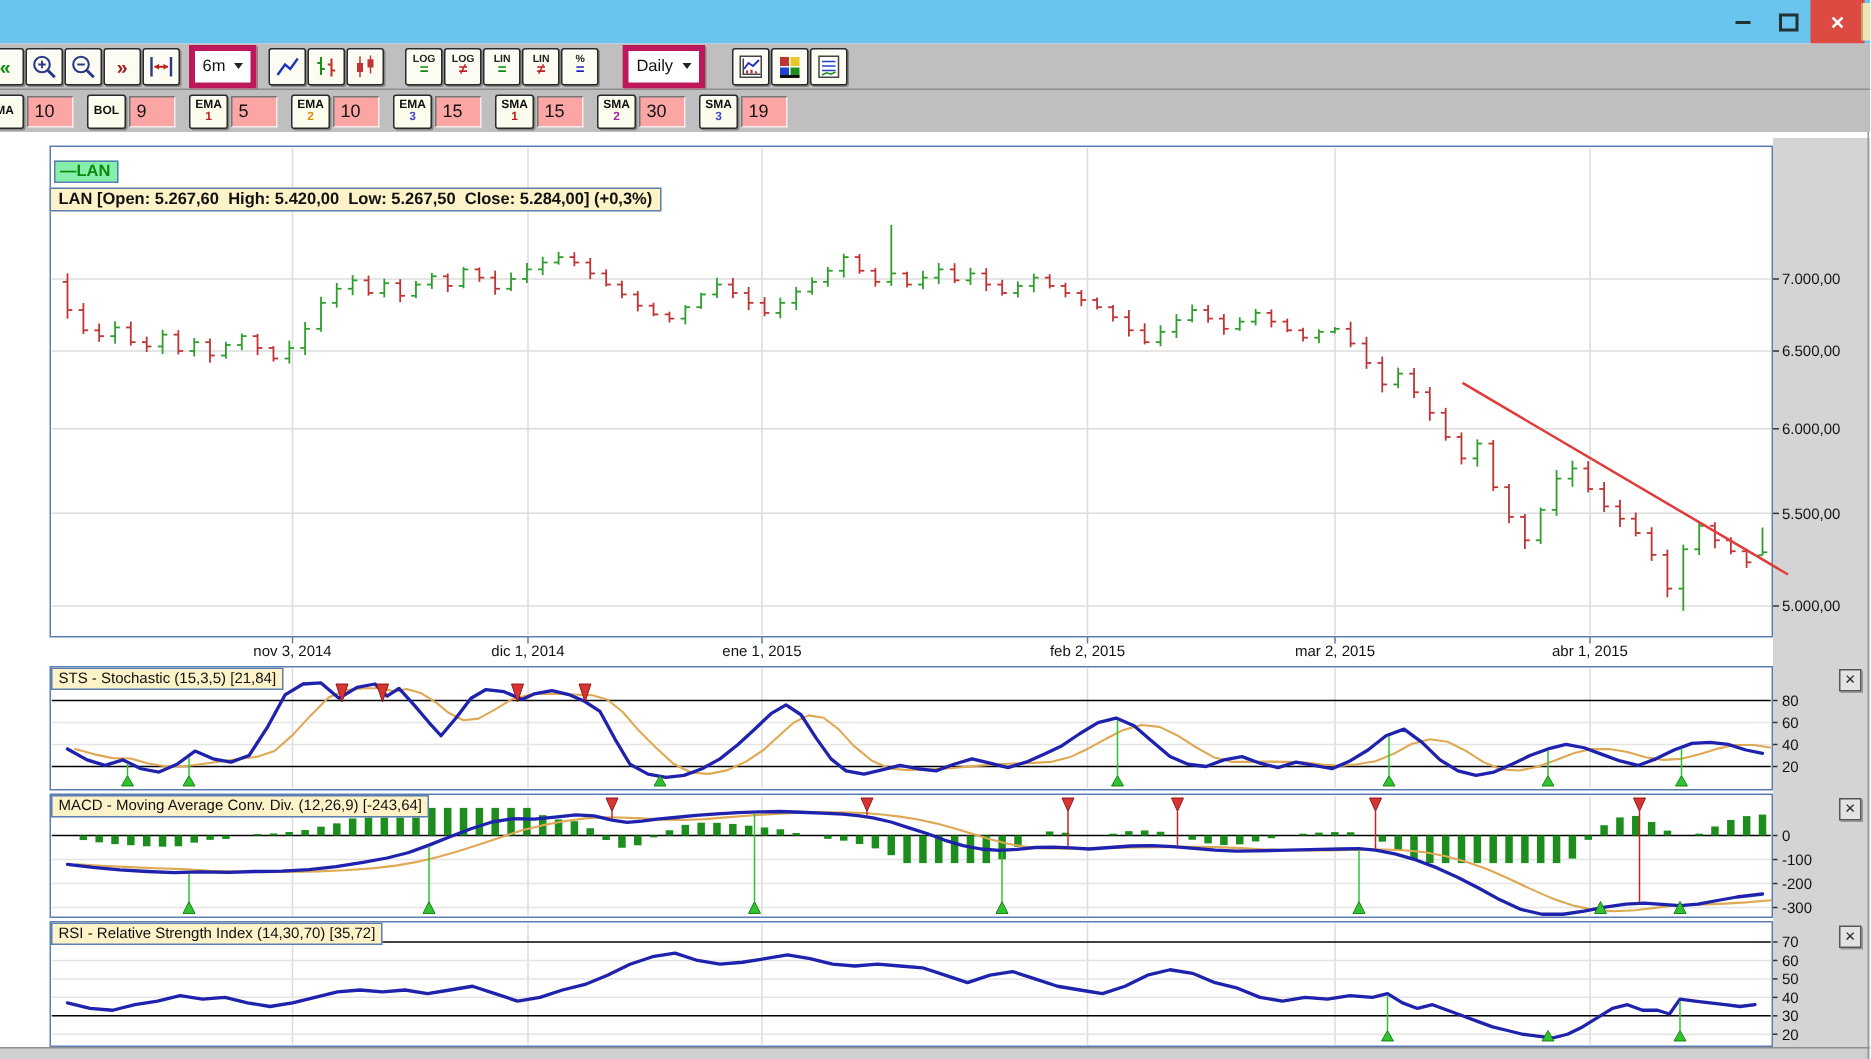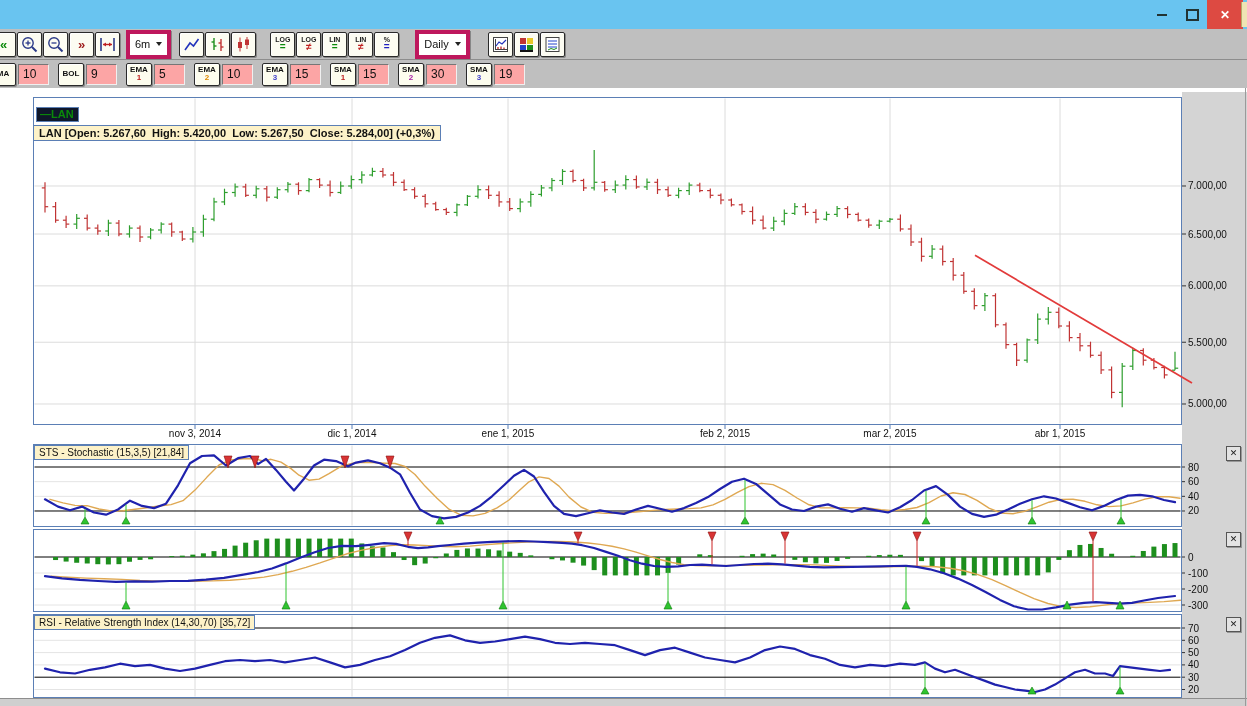--- a/index.html
+++ b/index.html
@@ -43,21 +43,21 @@
            box-shadow:inset 1px 1px 0 #ffffff,1px 1px 0 #878787;padding:0 2px;}
   .ind-label{font-size:8px;font-weight:bold;color:#111;}
   .ind-sub{font-size:8px;font-weight:bold;min-height:0;}
   .ind-val{width:25px;height:19px;background:#fca5a5;border:1px solid;border-color:#767676 #f0f0f0 #f0f0f0 #767676;
            display:flex;align-items:center;padding-left:4px;font-size:12px;color:#111;margin-left:2px;}
   
   .chart-region{position:absolute;left:0;top:88px;width:1247px;height:618px;}
   .chart-region svg{position:absolute;left:0;top:0;}
   .chip{position:absolute;border:1px solid #5b7fb5;background:#fdf2c8;font-size:10px;color:#111;
         padding:1px 4px;white-space:pre;z-index:5;}
-  .legend-chip{background:#0f172a;color:#0a8a0a;font-weight:bold;font-size:11px;padding:0 4px 1px 3px;}
+  .legend-chip{background:#86efac;color:#0a8a0a;font-weight:bold;font-size:11px;padding:0 4px 1px 3px;}
   .infobar{font-size:11px;padding:1px 5px;}
   .pclose{position:absolute;width:13px;height:13px;background:#e3e3e3;border:1px solid #555;
           box-shadow:1px 1px 0 #979797;font-size:9px;line-height:12px;text-align:center;color:#222;z-index:5;}
   svg text{font-family:"Liberation Sans",sans-serif;font-size:10px;fill:#111;}
 </style>
 </head>
 <body>
 
 <div class="window">
 
@@ -841,19 +841,20 @@
           <line x1="1171.8" y1="370.2" x2="1175" y2="370.2" stroke="#2e9e2e" stroke-width="1.2"></line>
           <line x1="1175" y1="368.2" x2="1178.2" y2="368.2" stroke="#2e9e2e" stroke-width="1.2"></line>
         </g>
         <line x1="975" y1="255.3" x2="1192" y2="383.0" stroke="#e23b3b" stroke-width="1.7"></line>
       </svg>
 
     <div class="chip legend-chip" style="left:36px;top:19px;"><span>—</span><span>LAN</span></div>
     <div class="chip infobar" style="left:33px;top:37px;font-weight:bold;">LAN [Open: 5.267,60  High: 5.420,00  Low: 5.267,50  Close: 5.284,00] (+0,3%)</div>
 
     <div class="chip" style="left:34px;top:357px;">STS - Stochastic (15,3,5) [21,84]</div>
+    <div class="chip" style="left:34px;top:442px;">MACD - Moving Average Conv. Div. (12,26,9) [-243,64]</div>
     <div class="chip" style="left:34px;top:527px;">RSI - Relative Strength Index (14,30,70) [35,72]</div>
 
     <div class="pclose" style="left:1226px;top:358px;"><span>✕</span></div>
     <div class="pclose" style="left:1226px;top:444px;"><span>✕</span></div>
     <div class="pclose" style="left:1226px;top:529px;"><span>✕</span></div>
   </div>
 </div>
 
 </body></html>

